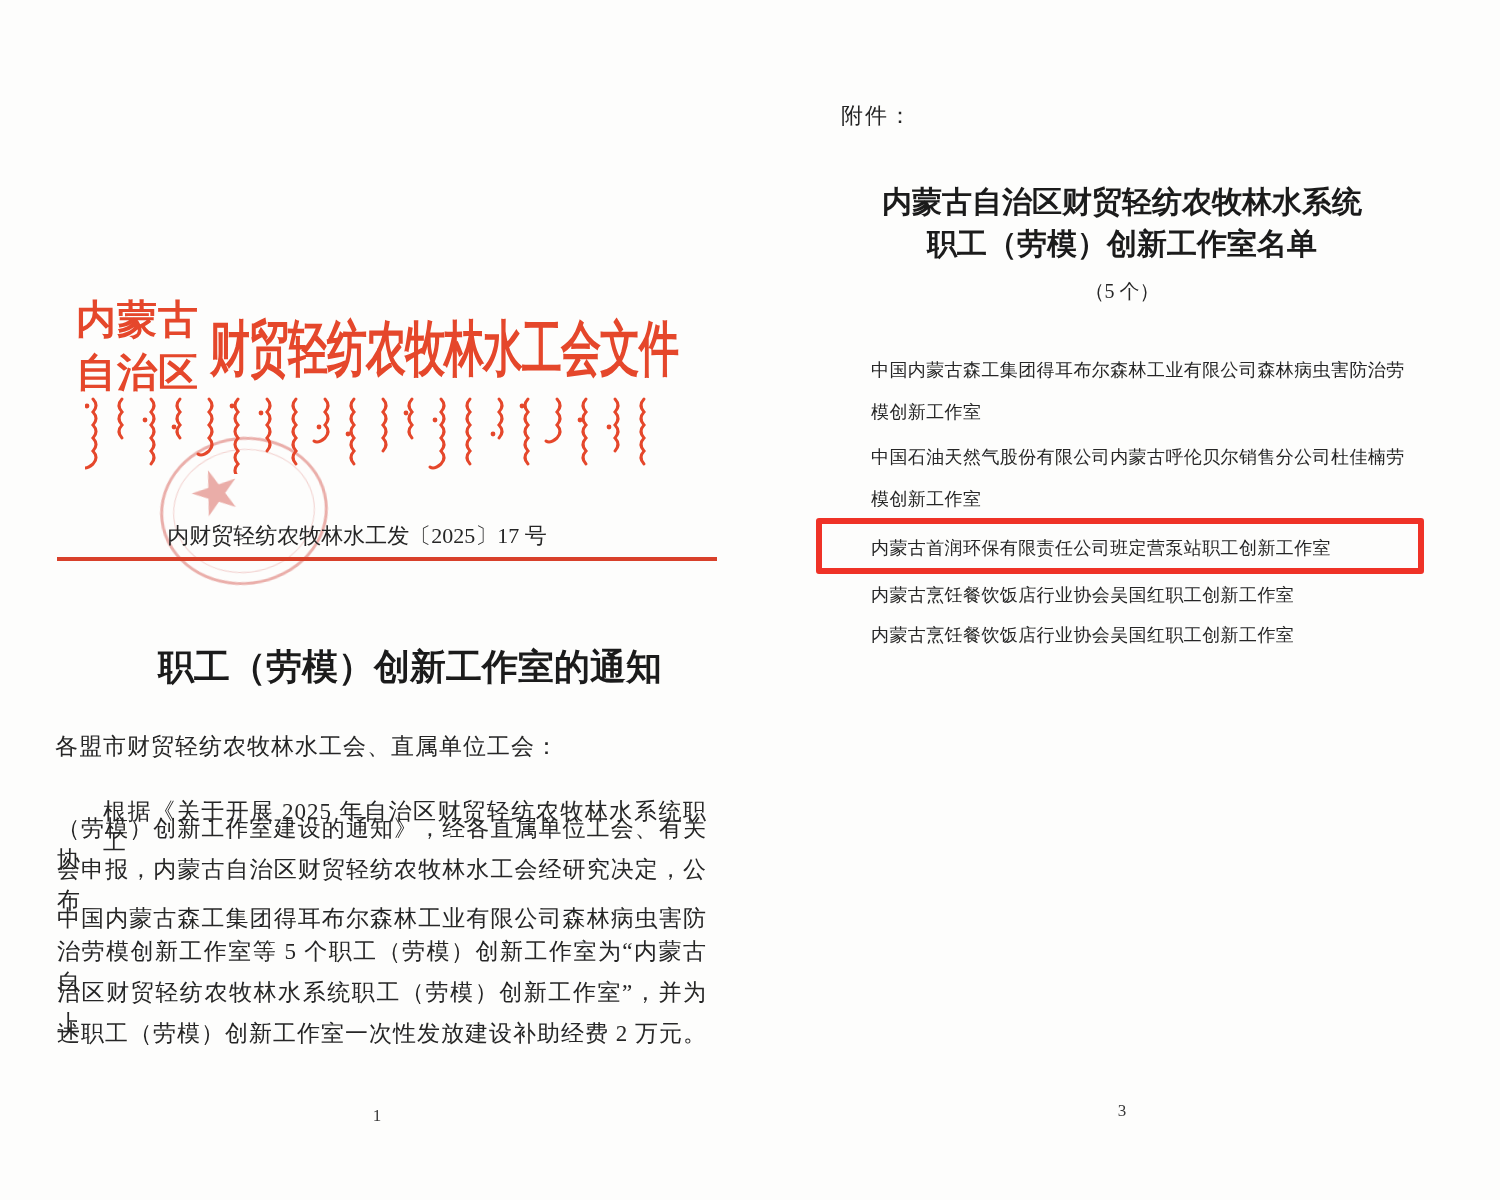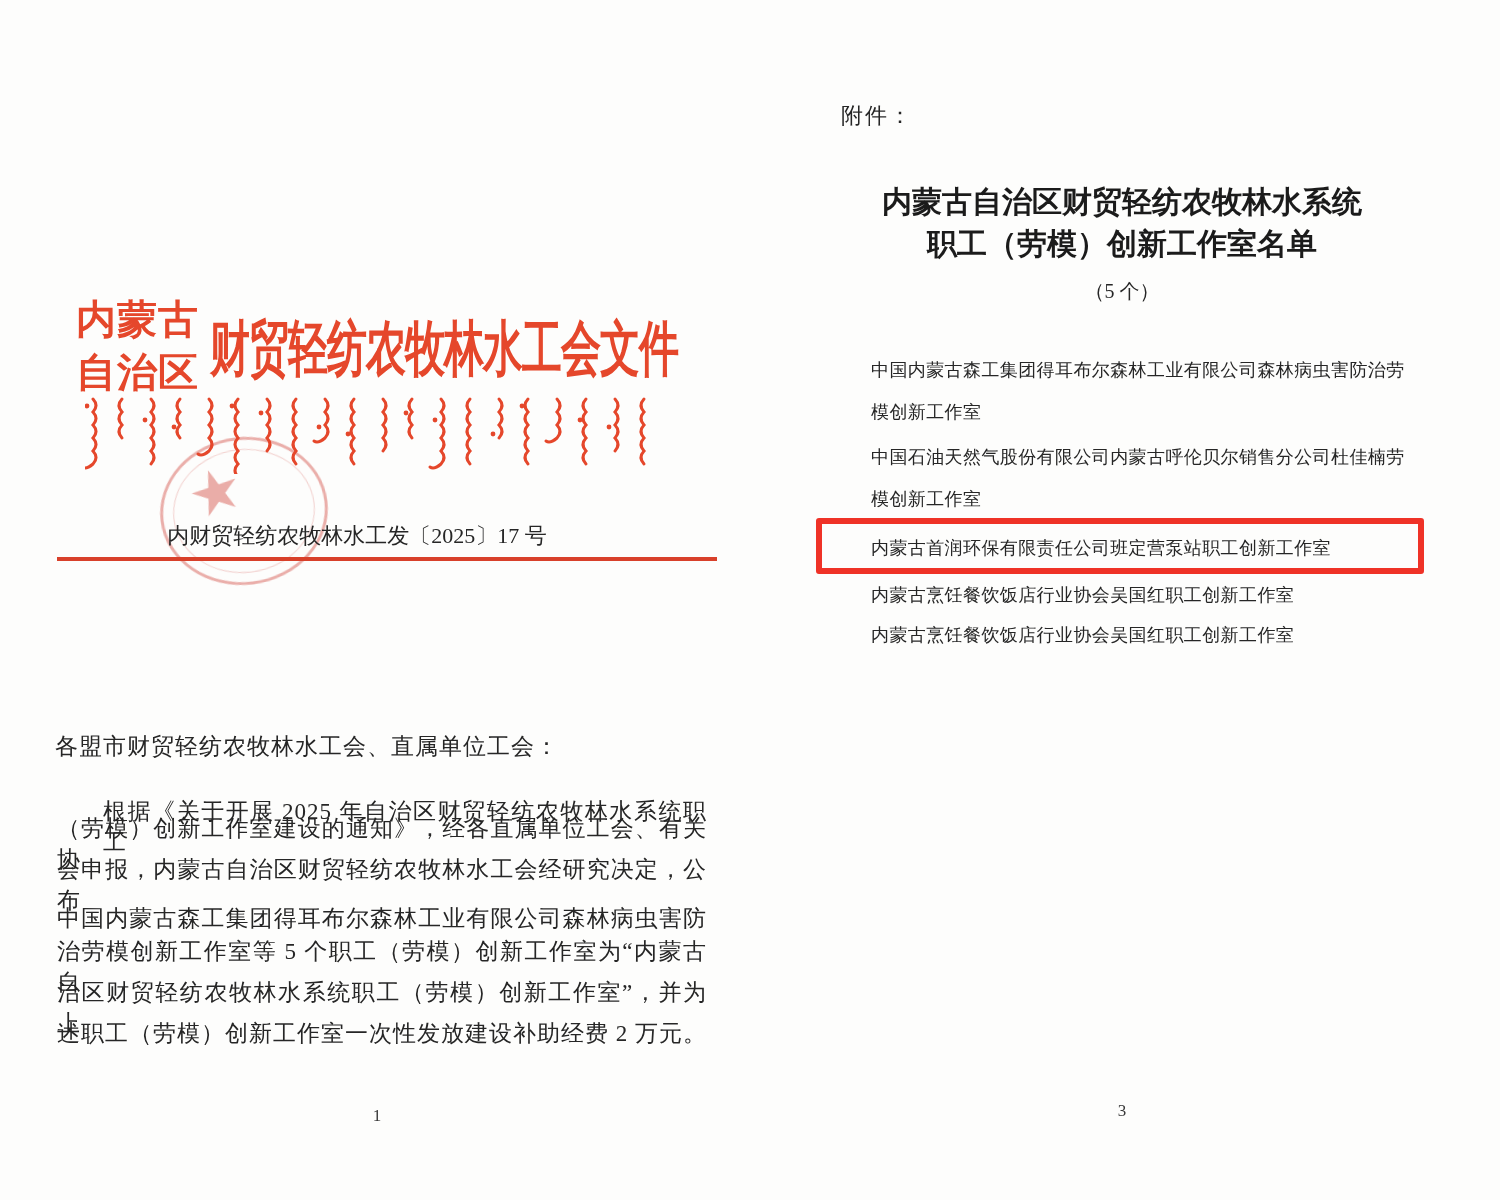--- a/index.html
+++ b/index.html
@@ -113,20 +113,21 @@
   </div>
 
   <div class="abs seal">
     <div class="seal-inner"></div>
     <div class="seal-star">★</div>
   </div>
 
   <div class="abs doc-number nowrap">内财贸轻纺农牧林水工发〔2025〕17 号</div>
   <div class="abs red-rule"></div>
 
+  <div class="abs doc-title2 nowrap">职工（劳模）创新工作室的通知</div>
 
   <div class="abs salutation nowrap">各盟市财贸轻纺农牧林水工会、直属单位工会：</div>
   <div class="abs bline jl indent" style="top:772px;">根据《关于开展 2025 年自治区财贸轻纺农牧林水系统职工</div>
   <div class="abs bline jl" style="top:854px;">会申报，内蒙古自治区财贸轻纺农牧林水工会经研究决定，公布</div>
   <div class="abs bline jl" style="top:813px;">（劳模）创新工作室建设的通知》，经各直属单位工会、有关协</div>
   <div class="abs bline jl" style="top:895px;margin-top:8px;">中国内蒙古森工集团得耳布尔森林工业有限公司森林病虫害防</div>
   <div class="abs bline jl" style="top:936px;">治劳模创新工作室等 5 个职工（劳模）创新工作室为“内蒙古自</div>
   <div class="abs bline jl" style="top:977px;">治区财贸轻纺农牧林水系统职工（劳模）创新工作室”，并为上</div>
   <div class="abs bline nowrap" style="top:1018px;">述职工（劳模）创新工作室一次性发放建设补助经费 2 万元。</div>
 

